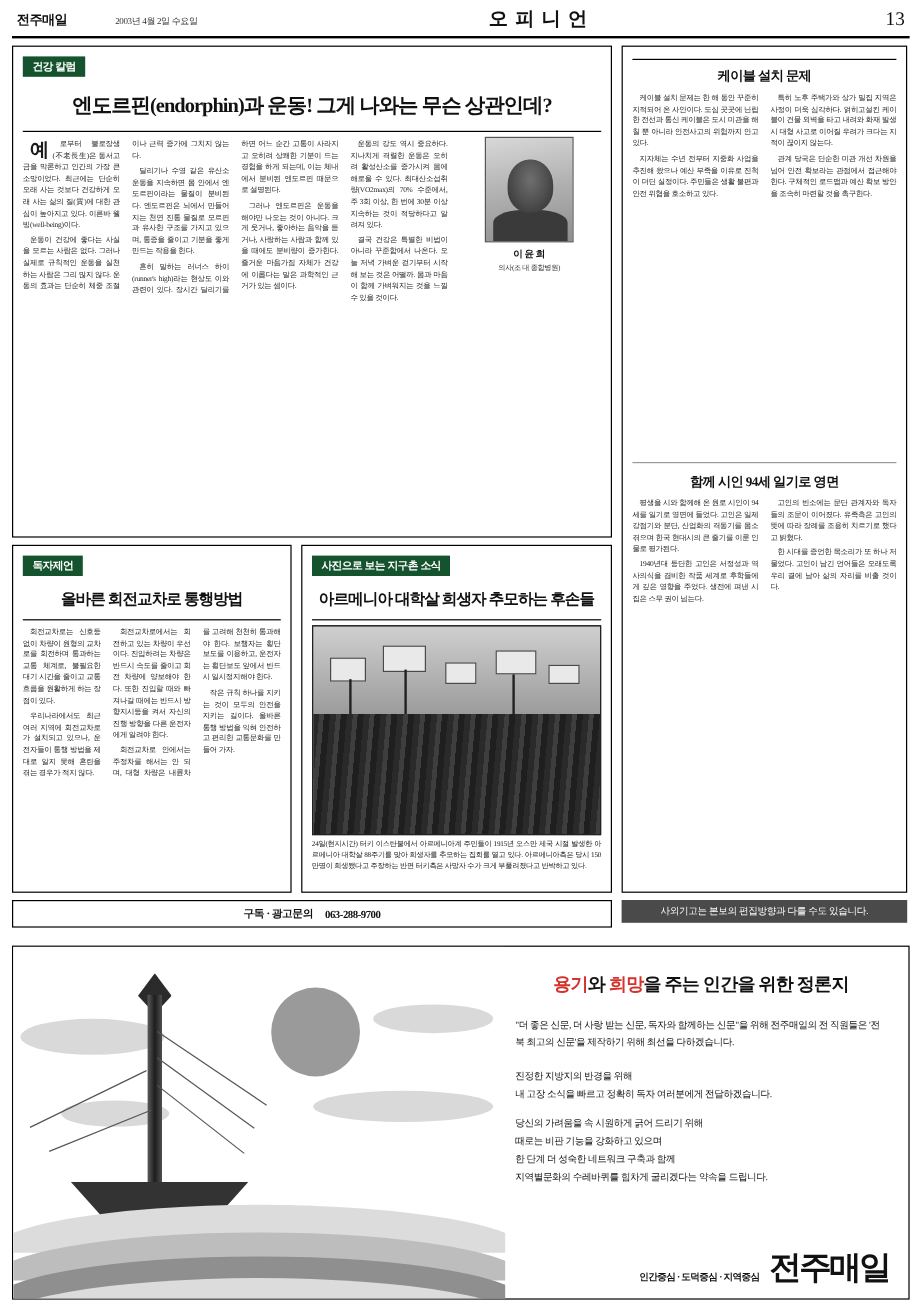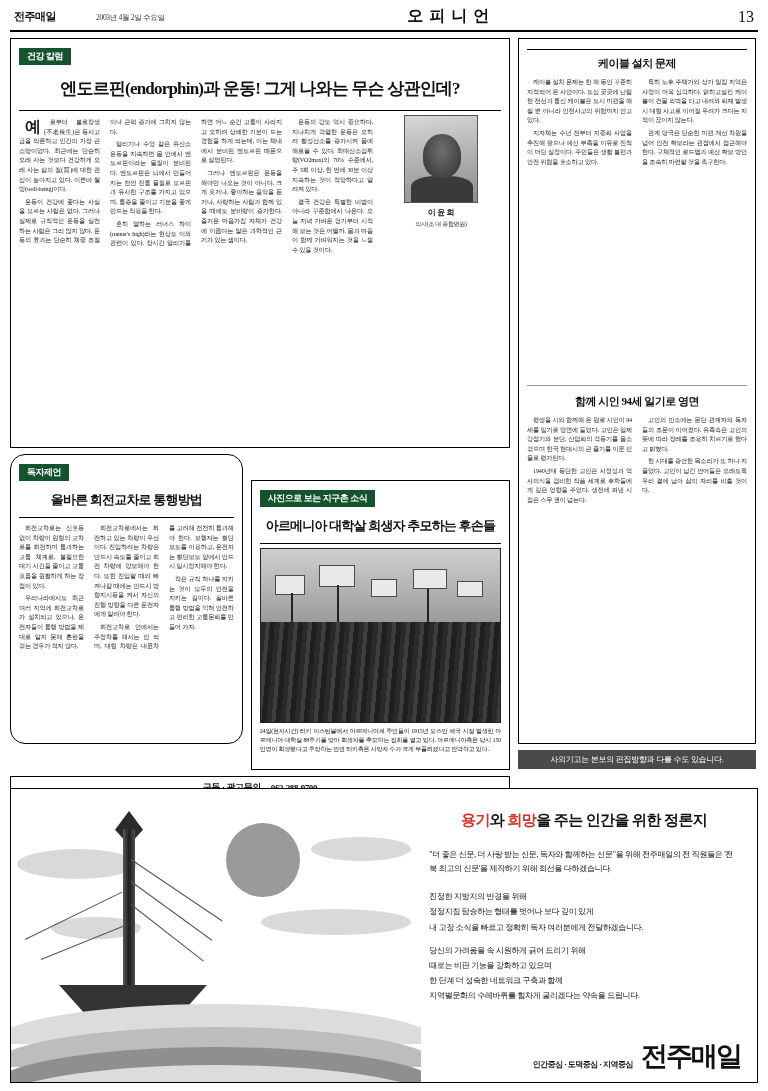--- a/index.html
+++ b/index.html
@@ -195,34 +195,34 @@
           <p>달리기나 수영 같은 유산소 운동을 지속하면 몸 안에서 엔도르핀이라는 물질이 분비된다. 엔도르핀은 뇌에서 만들어지는 천연 진통 물질로 모르핀과 유사한 구조를 가지고 있으며, 통증을 줄이고 기분을 좋게 만드는 작용을 한다.</p>
           <p>흔히 말하는 러너스 하이(runner's high)라는 현상도 이와 관련이 있다. 장시간 달리기를 하면 어느 순간 고통이 사라지고 오히려 상쾌한 기분이 드는 경험을 하게 되는데, 이는 체내에서 분비된 엔도르핀 때문으로 설명된다.</p>
           <p>그러나 엔도르핀은 운동을 해야만 나오는 것이 아니다. 크게 웃거나, 좋아하는 음악을 듣거나, 사랑하는 사람과 함께 있을 때에도 분비량이 증가한다. 즐거운 마음가짐 자체가 건강에 이롭다는 말은 과학적인 근거가 있는 셈이다.</p>
           <p>운동의 강도 역시 중요하다. 지나치게 격렬한 운동은 오히려 활성산소를 증가시켜 몸에 해로울 수 있다. 최대산소섭취량(VO2max)의 70% 수준에서, 주 3회 이상, 한 번에 30분 이상 지속하는 것이 적당하다고 알려져 있다.</p>
           <p>결국 건강은 특별한 비법이 아니라 꾸준함에서 나온다. 오늘 저녁 가벼운 걷기부터 시작해 보는 것은 어떨까. 몸과 마음이 함께 가벼워지는 것을 느낄 수 있을 것이다.</p>
         </div>
       </div>
 
       <div style="display:flex; gap:8px; margin-top:6px;">
 
-        <div class="boxed" style="width:246px; height:290px;border-radius:15px;">
+        <div class="boxed" style="width:246px; height:290px;">
           <div class="sec-tag">독자제언</div>
           <div class="headline sm">올바른 회전교차로 통행방법</div>
           <div class="rule"></div>
           <div class="txt cols c3" style="margin-top:5px; height:222px;">
             <p>회전교차로는 신호등 없이 차량이 원형의 교차로를 회전하며 통과하는 교통 체계로, 불필요한 대기 시간을 줄이고 교통 흐름을 원활하게 하는 장점이 있다.</p>
             <p>우리나라에서도 최근 여러 지역에 회전교차로가 설치되고 있으나, 운전자들이 통행 방법을 제대로 알지 못해 혼란을 겪는 경우가 적지 않다.</p>
             <p>회전교차로에서는 회전하고 있는 차량이 우선이다. 진입하려는 차량은 반드시 속도를 줄이고 회전 차량에 양보해야 한다. 또한 진입할 때와 빠져나갈 때에는 반드시 방향지시등을 켜서 자신의 진행 방향을 다른 운전자에게 알려야 한다.</p>
             <p>회전교차로 안에서는 주정차를 해서는 안 되며, 대형 차량은 내륜차를 고려해 천천히 통과해야 한다. 보행자는 횡단보도를 이용하고, 운전자는 횡단보도 앞에서 반드시 일시정지해야 한다.</p>
             <p>작은 규칙 하나를 지키는 것이 모두의 안전을 지키는 길이다. 올바른 통행 방법을 익혀 안전하고 편리한 교통문화를 만들어 가자.</p>
           </div>
         </div>
 
-        <div class="boxed" style="width:274px; height:290px;margin-top:26px;">
+        <div class="boxed" style="width:274px; height:290px;">
           <div class="sec-tag">사진으로 보는 지구촌 소식</div>
           <div class="headline sm">아르메니아 대학살 희생자 추모하는 후손들</div>
           <div class="rule"></div>
           <div class="photo" style="height:175px; margin-top:4px;">
             <div class="sky"></div>
             <div class="sign" style="left:14px; top:26px; width:30px; height:20px;"></div>
             <div class="sign" style="left:58px; top:16px; width:36px; height:22px;"></div>
             <div class="sign" style="left:110px; top:30px; width:26px; height:18px;"></div>
             <div class="sign" style="left:152px; top:20px; width:34px; height:20px;"></div>
             <div class="sign" style="left:196px; top:32px; width:26px; height:16px;"></div>
@@ -297,21 +297,20 @@
 
     <div class="ad-copy">
       <div class="ad-head">
         <span class="accent">용기</span><span>와 </span><span class="accent">희망</span><span>을 주는 인간을 위한 정론지</span>
       </div>
 
       <div class="ad-quote">"더 좋은 신문, 더 사랑 받는 신문, 독자와 함께하는 신문"을 위해 전주매일의 전 직원들은 '전북 최고의 신문'을 제작하기 위해 최선을 다하겠습니다.</div>
 
       <div class="ad-body">
         <div>진정한 지방지의 반경을 위해</div>
-        <div>정정지침 탐승하는 형태를 벗어나 보다 깊이 있게</div>
         <div>내 고장 소식을 빠르고 정확히 독자 여러분에게 전달하겠습니다.</div>
         <div style="height:8px;"></div>
         <div>당신의 가려움을 속 시원하게 긁어 드리기 위해</div>
         <div>때로는 비판 기능을 강화하고 있으며</div>
         <div>한 단계 더 성숙한 네트워크 구축과 함께</div>
         <div>지역별문화의 수레바퀴를 힘차게 굴리겠다는 약속을 드립니다.</div>
       </div>
 
       <div class="ad-foot">
         <span class="ad-foot-sm">인간중심 · 도덕중심 · 지역중심</span>

